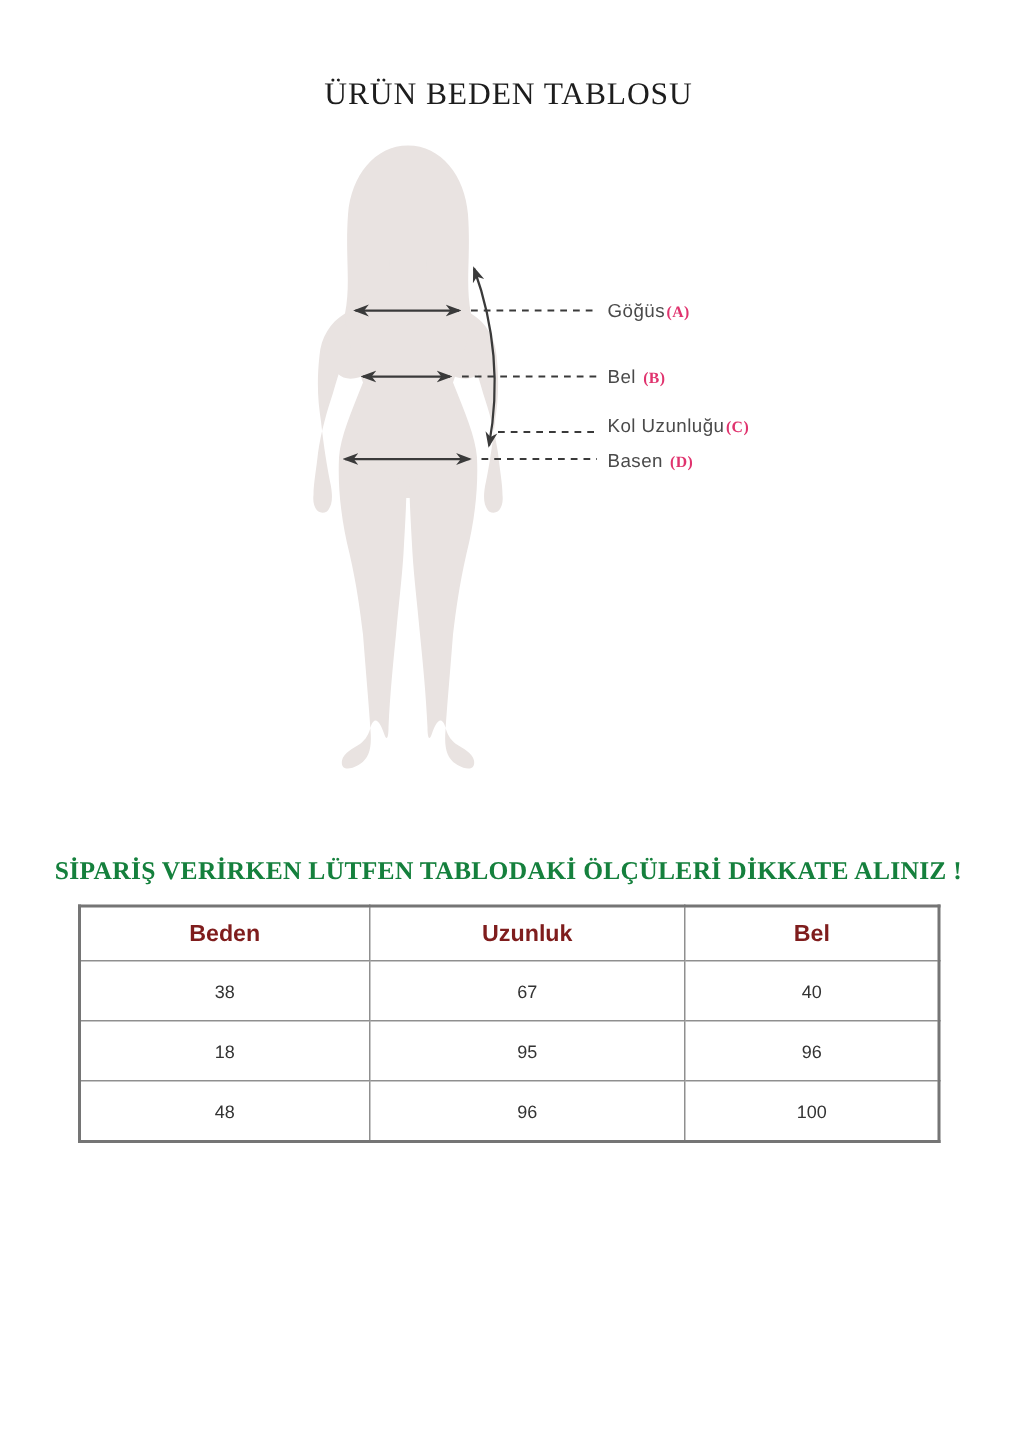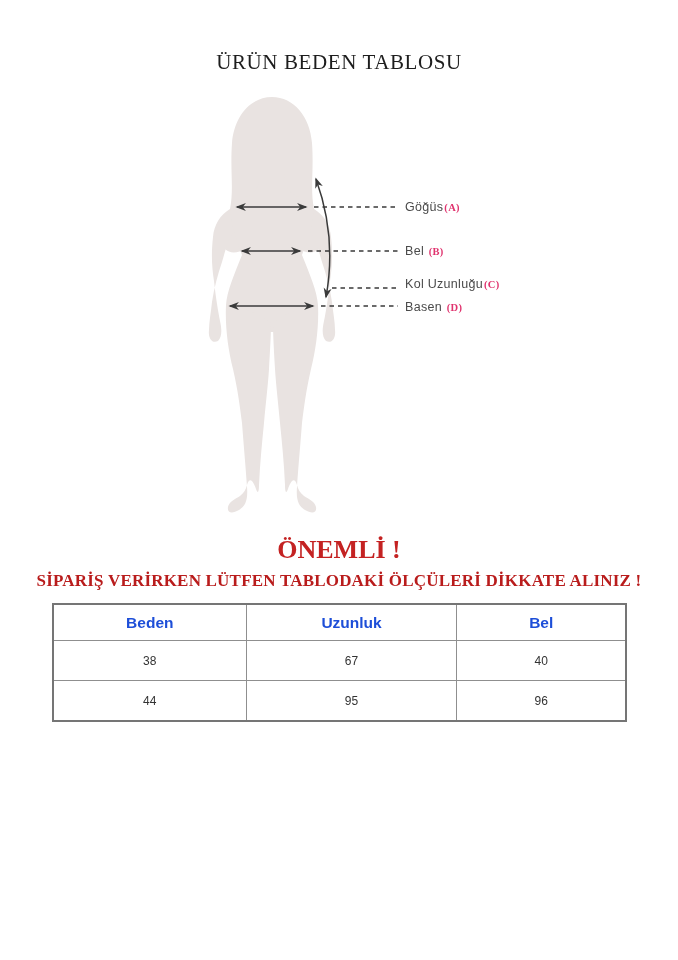--- a/index.html
+++ b/index.html
@@ -32,38 +32,38 @@
   .important-heading{
     position:absolute;left:0;right:0;top:535px;
     text-align:center;
     font-family:"Liberation Serif",serif;
     font-size:26px;font-weight:700;color:#c42222;
   }
   .warning-text{
     position:absolute;left:0;right:0;top:571px;
     text-align:center;
     font-family:"Liberation Serif",serif;
-    font-size:17px;font-weight:700;color:#b91c1c;
+    font-size:17px;font-weight:700;color:#15803d;
     letter-spacing:0.2px;
   }
   table.size-table{
     position:absolute;left:52px;top:603px;
     width:575px;
     border-collapse:collapse;
     table-layout:fixed;
   }
   table.size-table,
   table.size-table th,
   table.size-table td{
     border:1px solid #8f8f8f;
   }
   table.size-table{border:2px solid #757575;}
   table.size-table th{
     height:33px;
-    font-size:15.5px;font-weight:700;color:#1d4ed8;
+    font-size:15.5px;font-weight:700;color:#7f1d1d;
     text-align:center;vertical-align:middle;
     background:#ffffff;
   }
   table.size-table td{
     height:37px;
     font-size:12px;font-weight:400;color:#333;
     text-align:center;vertical-align:middle;
     background:#ffffff;
   }
   col.c1{width:33.7%;} col.c2{width:36.8%;} col.c3{width:29.5%;}
@@ -184,21 +184,20 @@
       <span>Bel </span><span class="letter">(B)</span>
     </div>
     <div class="measure-label" style="top:192px">
       <span>Kol Uzunluğu</span><span class="letter">(C)</span>
     </div>
     <div class="measure-label" style="top:215px">
       <span>Basen </span><span class="letter">(D)</span>
     </div>
   </div>
 
-  <div class="important-heading">ÖNEMLİ !</div>
   <div class="warning-text">SİPARİŞ VERİRKEN LÜTFEN TABLODAKİ ÖLÇÜLERİ DİKKATE ALINIZ !</div>
 
   <table class="size-table">
     <colgroup>
         <col class="c1">
         <col class="c2">
         <col class="c3">
       </colgroup>
     <thead>
       <tr>
@@ -207,20 +206,25 @@
         <th>Bel</th>
       </tr>
     </thead>
     <tbody>
       <tr>
         <td>38</td>
         <td>67</td>
         <td>40</td>
       </tr>
       <tr>
-        <td>44</td>
+        <td>18</td>
         <td>95</td>
         <td>96</td>
       </tr>
+      <tr>
+        <td>48</td>
+        <td>96</td>
+        <td>100</td>
+      </tr>
     </tbody>
   </table>
 
 </div>
 
 </body></html>

